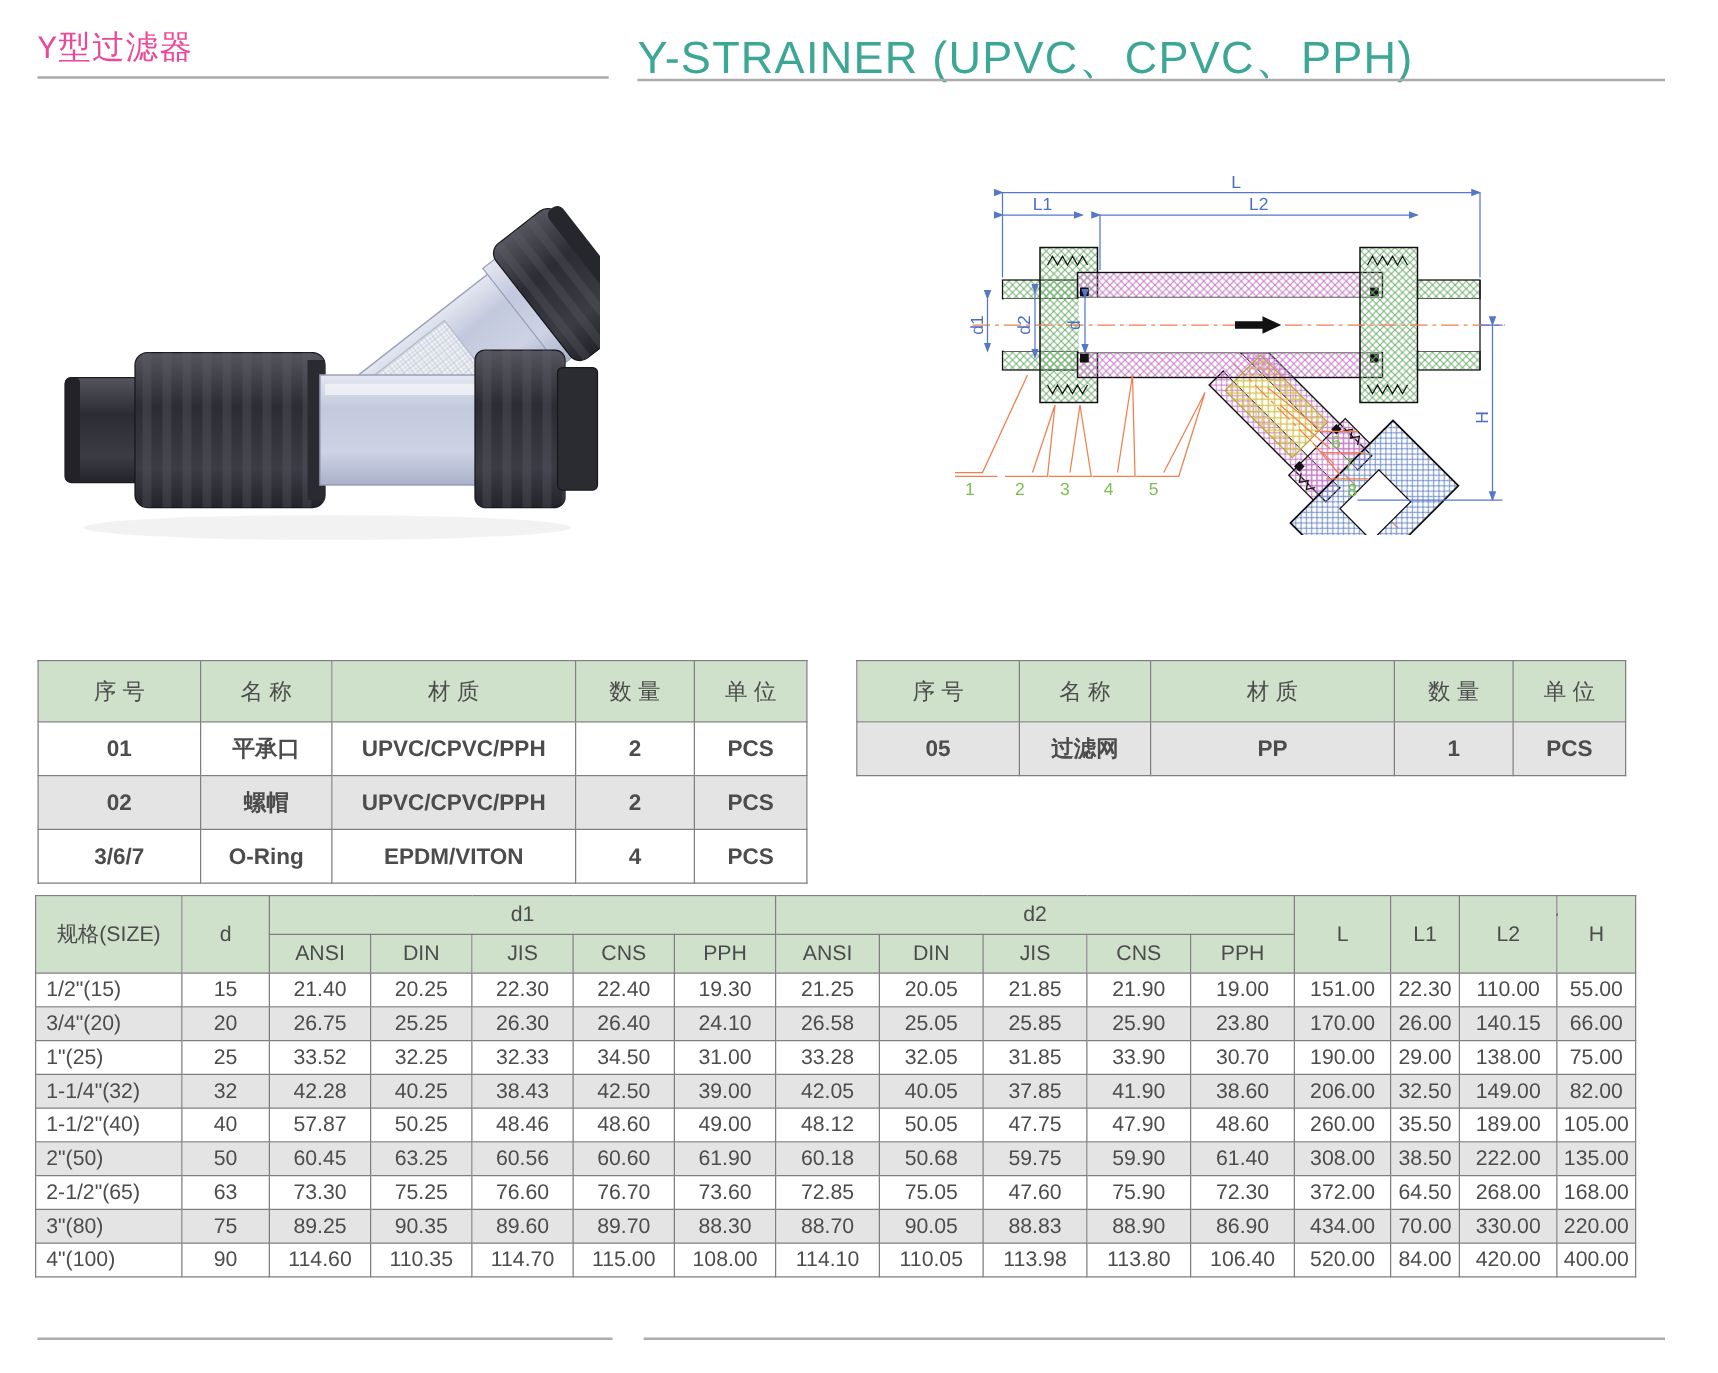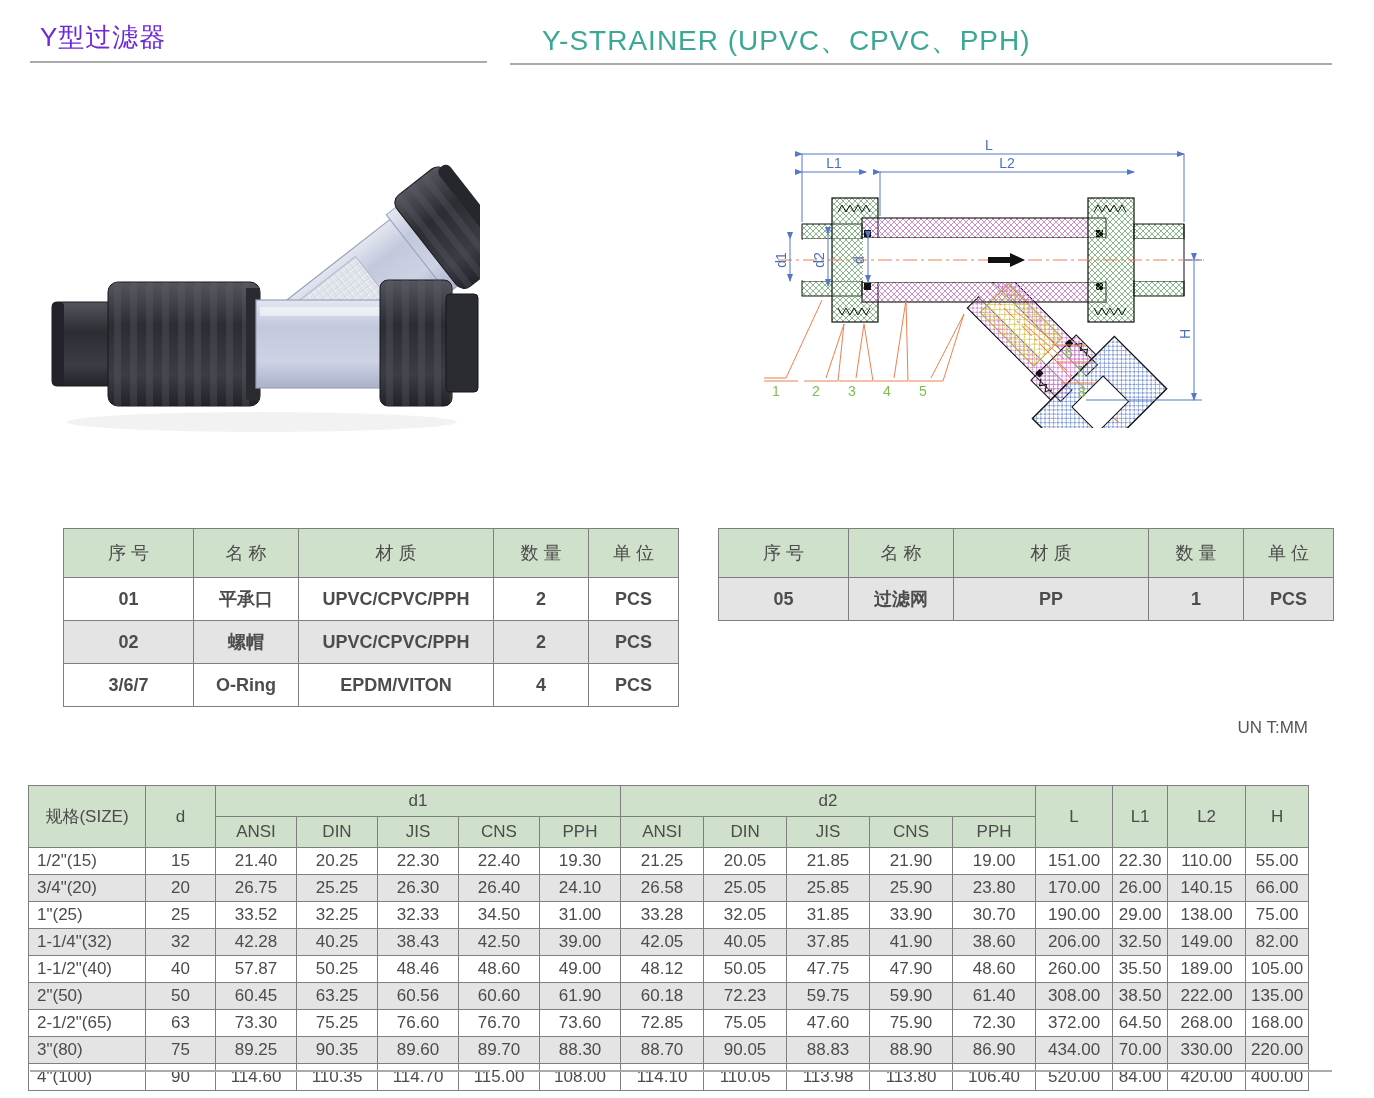--- a/index.html
+++ b/index.html
@@ -1,45 +1,45 @@
 <!DOCTYPE html>
 <html><head>
 <meta charset="utf-8">
 <style>
   html,body{margin:0;padding:0;background:#fff;}
   #canvas{
     position:relative;width:1374px;height:1098px;background:#ffffff;overflow:hidden;
     font-family:"Liberation Sans","DejaVu Sans",sans-serif;color:#4c4c4c;
   }
   .abs{position:absolute;}
-  .title-cn{left:40px;top:20px;font-size:26px;color:#6d28d9;letter-spacing:1px;}
-  .title-en{left:510px;top:22px;font-size:28px;color:#3ba794;letter-spacing:1px;margin-left:32px;}
+  .title-cn{left:30px;top:20px;font-size:26px;color:#ec4899;letter-spacing:1px;font-family:Liberation Mono, monospace;}
+  .title-en{left:510px;top:22px;font-size:36px;color:#3ba794;letter-spacing:1px;}
   .rule{height:2px;background:#ababab;}
   .rule-tl{left:30px;top:61px;width:457px;}
   .rule-tr{left:510px;top:63px;width:822px;}
   .rule-bl{left:30px;top:1070px;width:460px;}
   .rule-br{left:515px;top:1070px;width:817px;}
   .unit-note{left:1028px;top:718px;width:280px;text-align:right;font-size:17px;color:#565656;}
 
   table{border-collapse:collapse;table-layout:fixed;text-align:center;color:#4c4c4c;}
   th,td{border:1px solid #7f7f7f;overflow:hidden;white-space:nowrap;}
   th{background:#cfe0cb;font-weight:normal;}
   tr.alt td{background:#e4e4e4;}
 
-  table.parts{width:615px;font-size:18px;margin-left:33px;}
+  table.parts{width:615px;font-size:18px;}
   .parts th{height:46px;}
   .parts td{height:40px;font-weight:bold;}
 
   table.dims{width:1280px;font-size:17px;}
   .dims th{height:28px;}
   .dims td{height:24px;}
   .dims td:first-child{text-align:left;padding-left:8px;}
   .pt-left{left:30px;top:528px;}
   .pt-right{left:685px;top:528px;}
-  .dims-pos{left:28px;top:785px;border-radius:27px;}
+  .dims-pos{left:28px;top:716px;border-radius:27px;}
   .photo-pos{left:50px;top:150px;}
   .diagram-pos{left:756px;top:138px;}
   svg text{font-family:"Liberation Sans","DejaVu Sans",sans-serif;}
 </style>
 </head>
 <body>
 
 <div id="canvas">
 
   <div class="abs title-cn">Y型过滤器</div>
@@ -429,21 +429,21 @@
         </tr>
         <tr class="alt">
           <td>2"(50)</td>
           <td>50</td>
           <td>60.45</td>
           <td>63.25</td>
           <td>60.56</td>
           <td>60.60</td>
           <td>61.90</td>
           <td>60.18</td>
-          <td>72.23</td>
+          <td>50.68</td>
           <td>59.75</td>
           <td>59.90</td>
           <td>61.40</td>
           <td>308.00</td>
           <td>38.50</td>
           <td>222.00</td>
           <td>135.00</td>
         </tr>
         <tr>
           <td>2-1/2"(65)</td>

